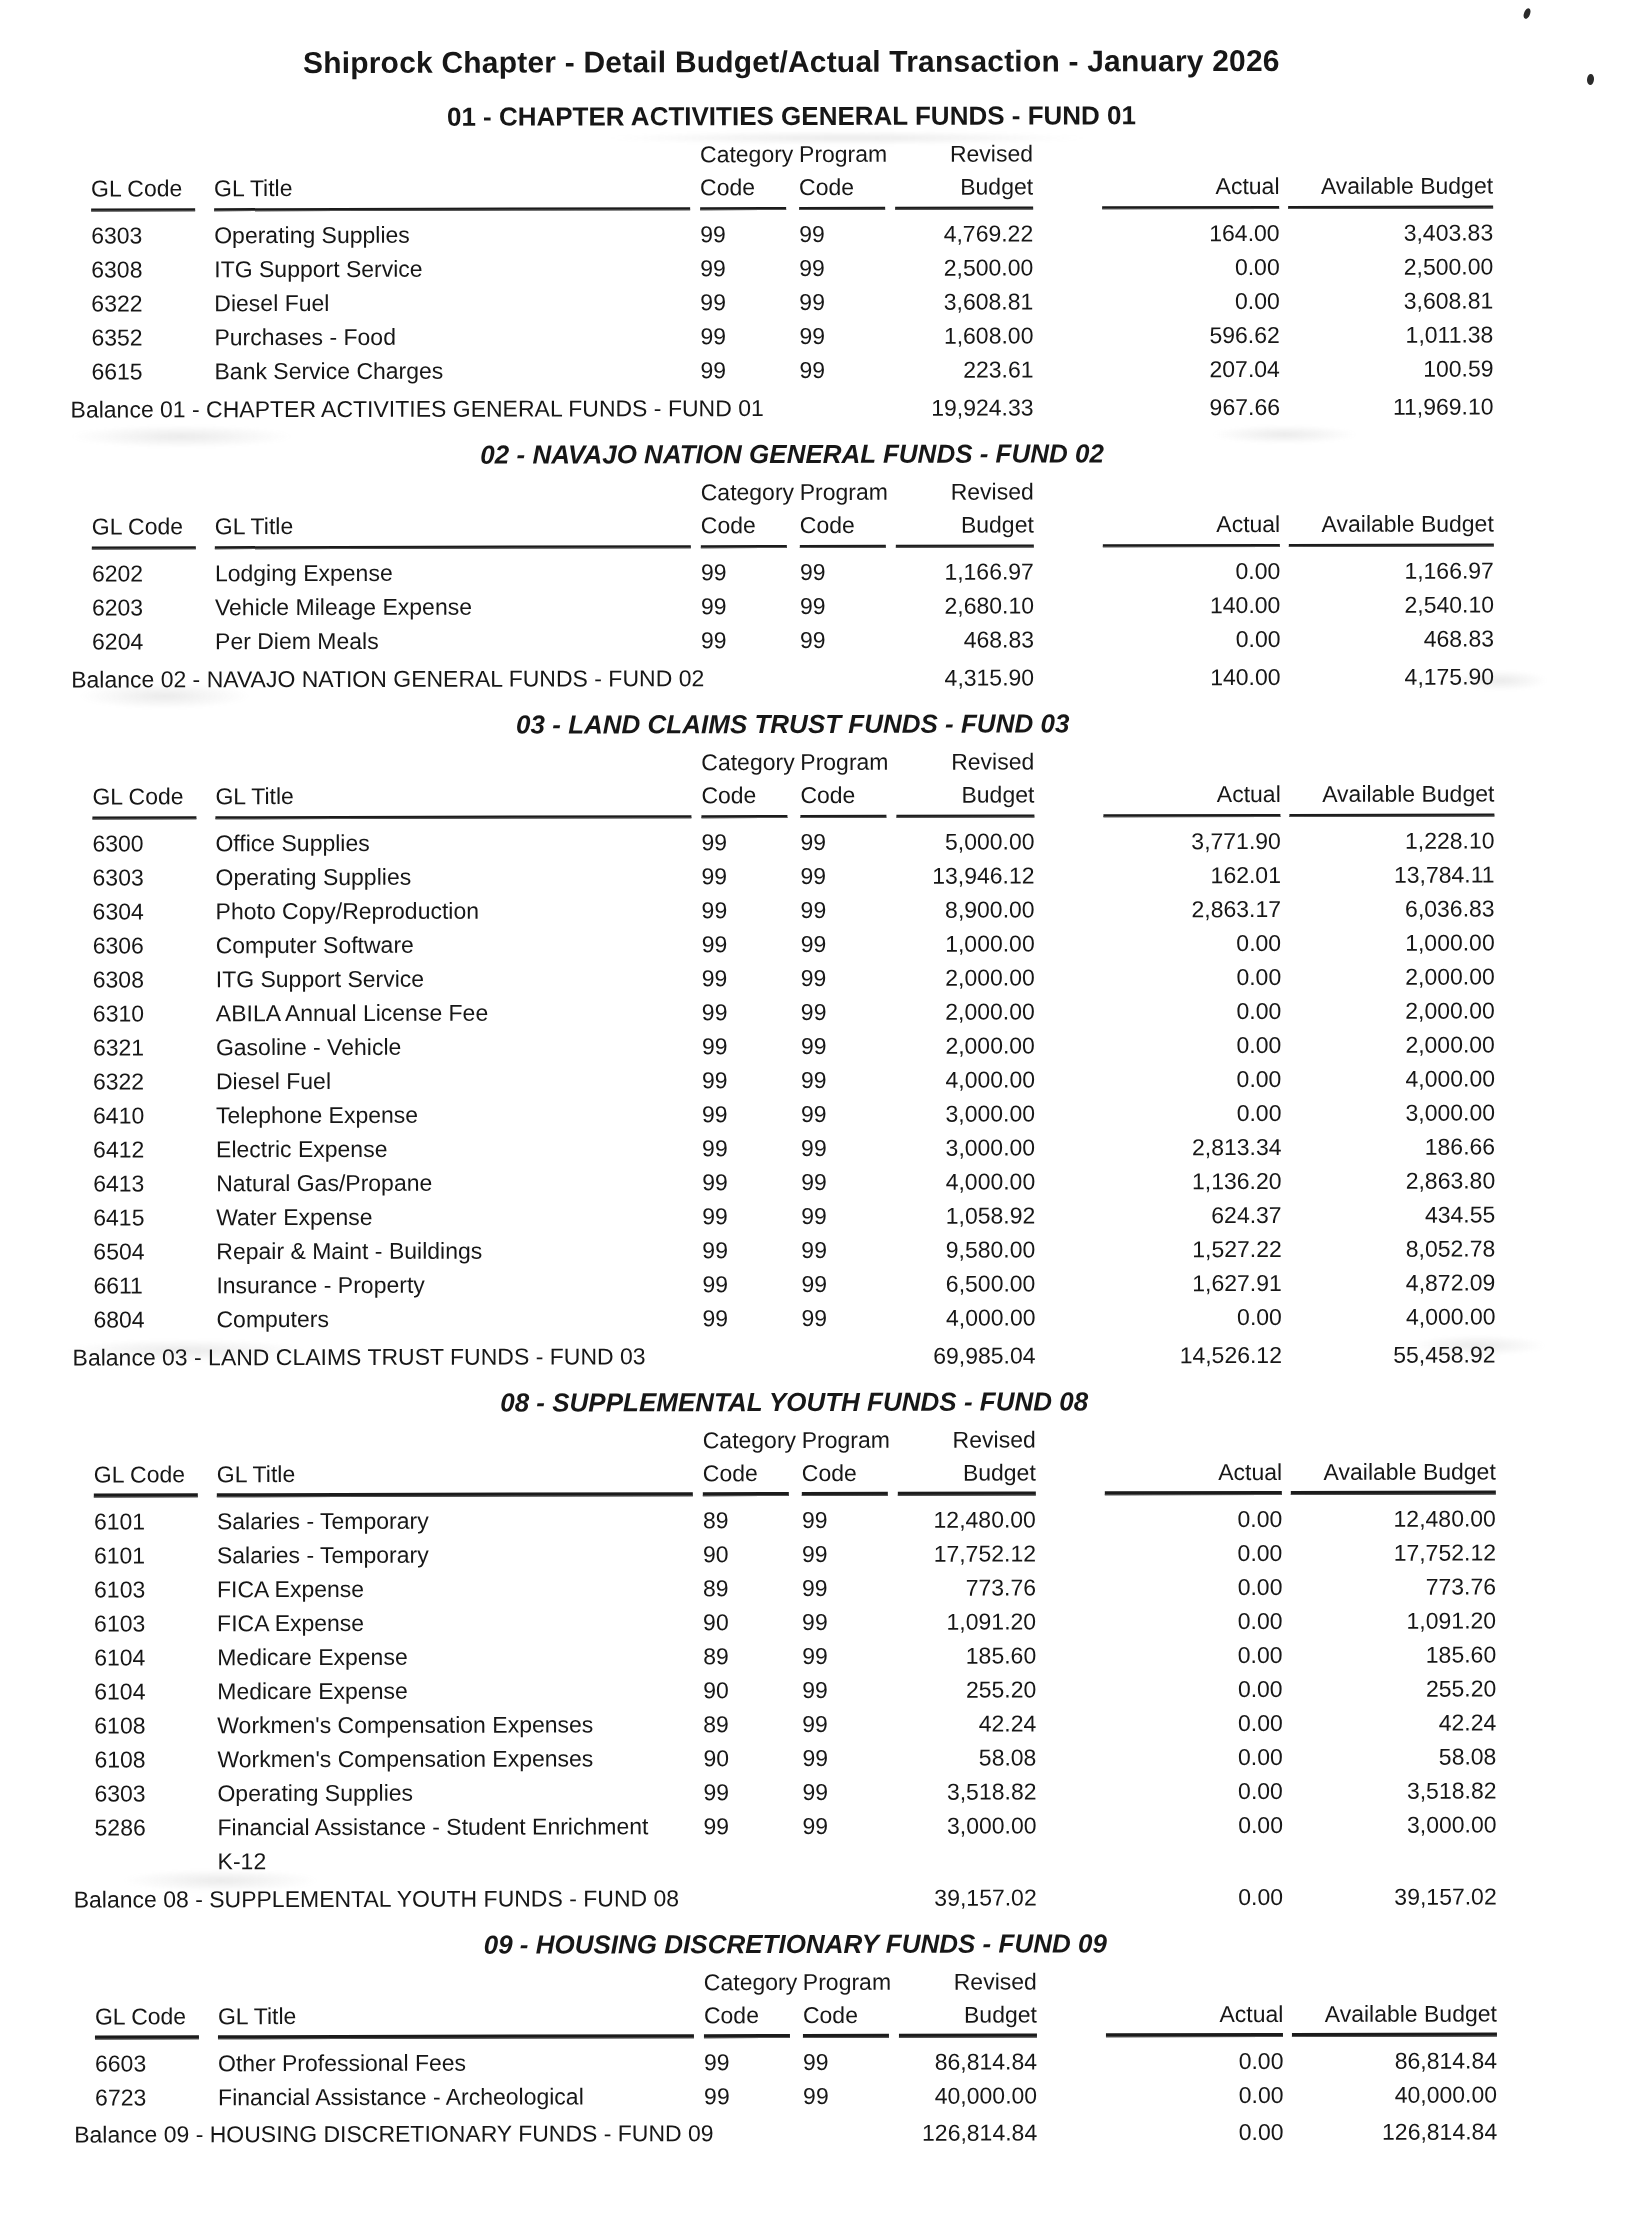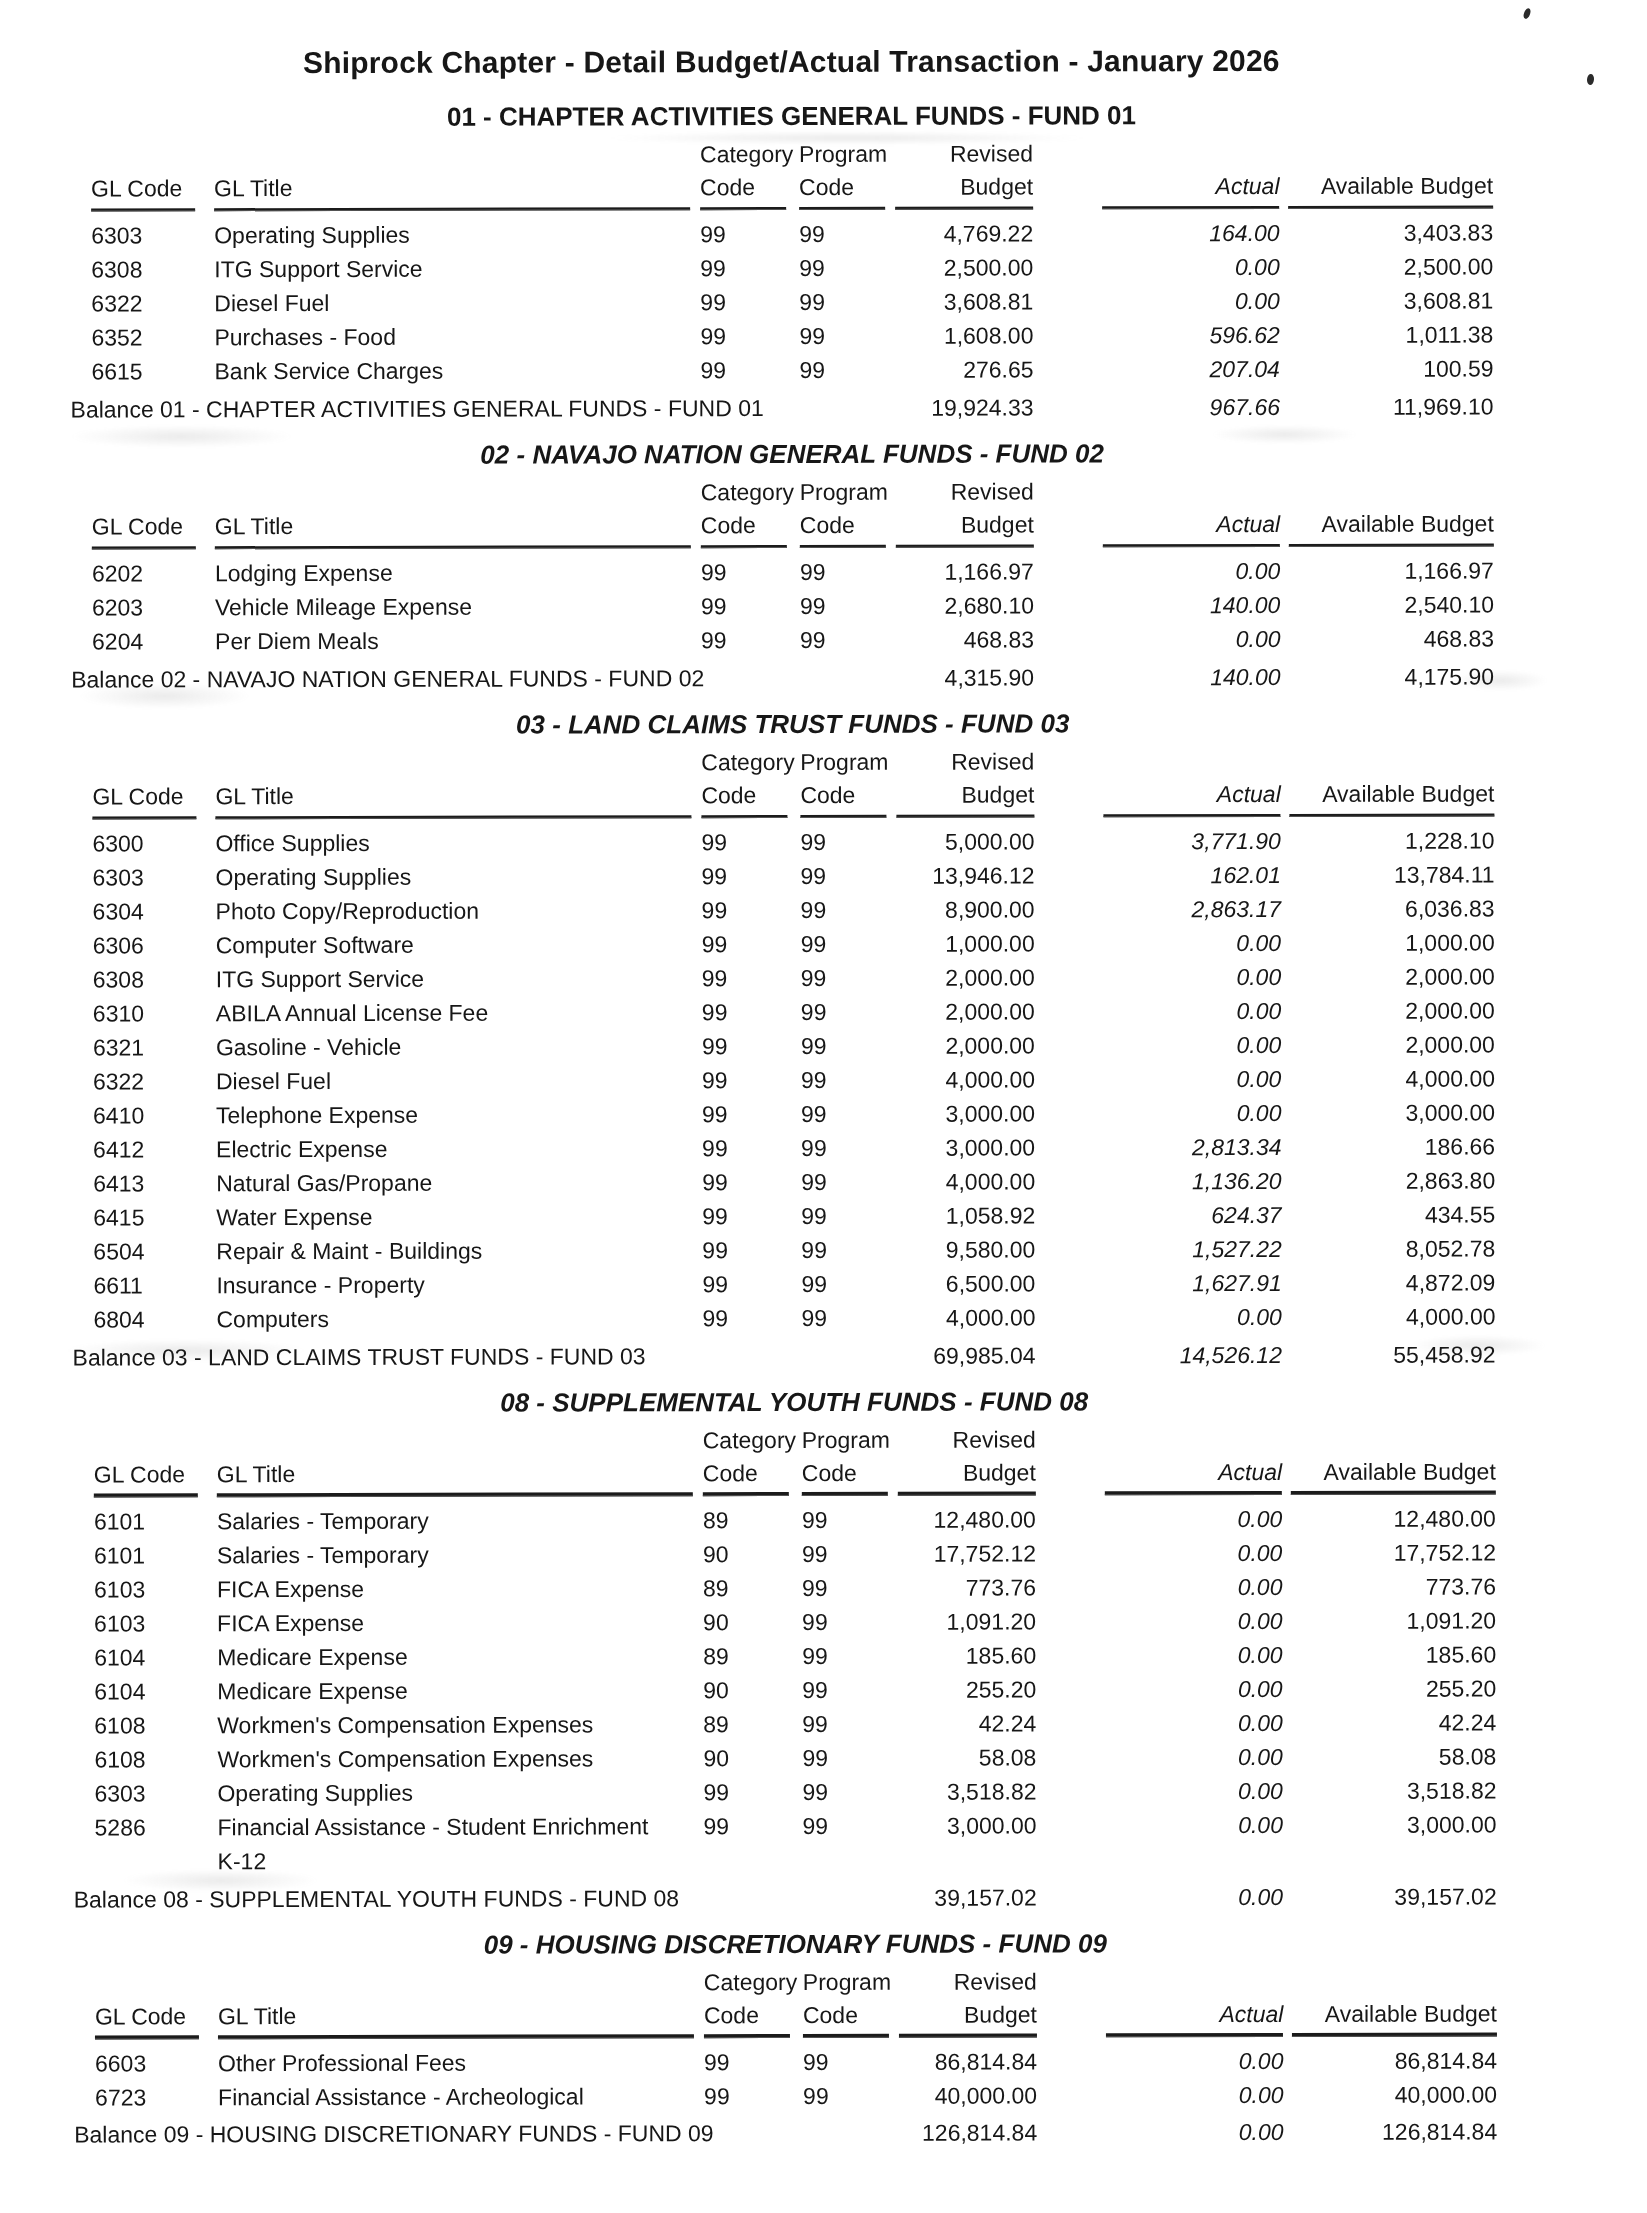--- a/index.html
+++ b/index.html
@@ -32,21 +32,21 @@
   .fund-heading.italic{font-style:italic;}
   .grid{
     display:grid;
     grid-template-columns:123px 486px 99px 95px 208px 186px 205px;
     align-items:start;
   }
   .hline{font-size:23px;line-height:33px;}
   .cell{white-space:pre-line;}
   .num{text-align:right;}
   .pad-b{padding-right:69px;}
-  .pad-a{padding-right:8.6px;font-style:italic;}
+  .pad-a{padding-right:8.6px;}
   .rules{margin-top:2.6px;margin-bottom:7px;}
   .rule{height:2.6px;background:#1d1d1d;border-bottom:0.9px solid #555;}
   .r-glcode{width:104px;}
   .r-gltitle{width:476px;}
   .r-cat{width:86px;}
   .r-prog{width:86px;}
   .r-budget{width:138px;margin-left:auto;margin-right:69px;}
   .r-actual{width:177px;margin-left:auto;margin-right:8.6px;}
   .r-avail{width:205px;margin-left:auto;}
   .row{font-size:23px;line-height:34px;}
@@ -169,21 +169,21 @@
     <div class="cell prog">99</div>
     <div class="cell num pad-b budget">1,608.00</div>
     <div class="cell num pad-a actual">596.62</div>
     <div class="cell num avail">1,011.38</div>
   </div>
             <div class="grid row">
     <div class="cell glcode">6615</div>
     <div class="cell gltitle">Bank Service Charges</div>
     <div class="cell cat">99</div>
     <div class="cell prog">99</div>
-    <div class="cell num pad-b budget">276.65</div>
+    <div class="cell num pad-b budget">223.61</div>
     <div class="cell num pad-a actual">207.04</div>
     <div class="cell num avail">100.59</div>
   </div>
           </div>
 
     <div class="grid balance-row">
       <div class="cell balance-label b-label">Balance 01 - CHAPTER ACTIVITIES GENERAL FUNDS - FUND 01</div>
       <div class="cell num pad-b b-budget">19,924.33</div>
       <div class="cell num pad-a b-actual">967.66</div>
       <div class="cell num b-available">11,969.10</div>

